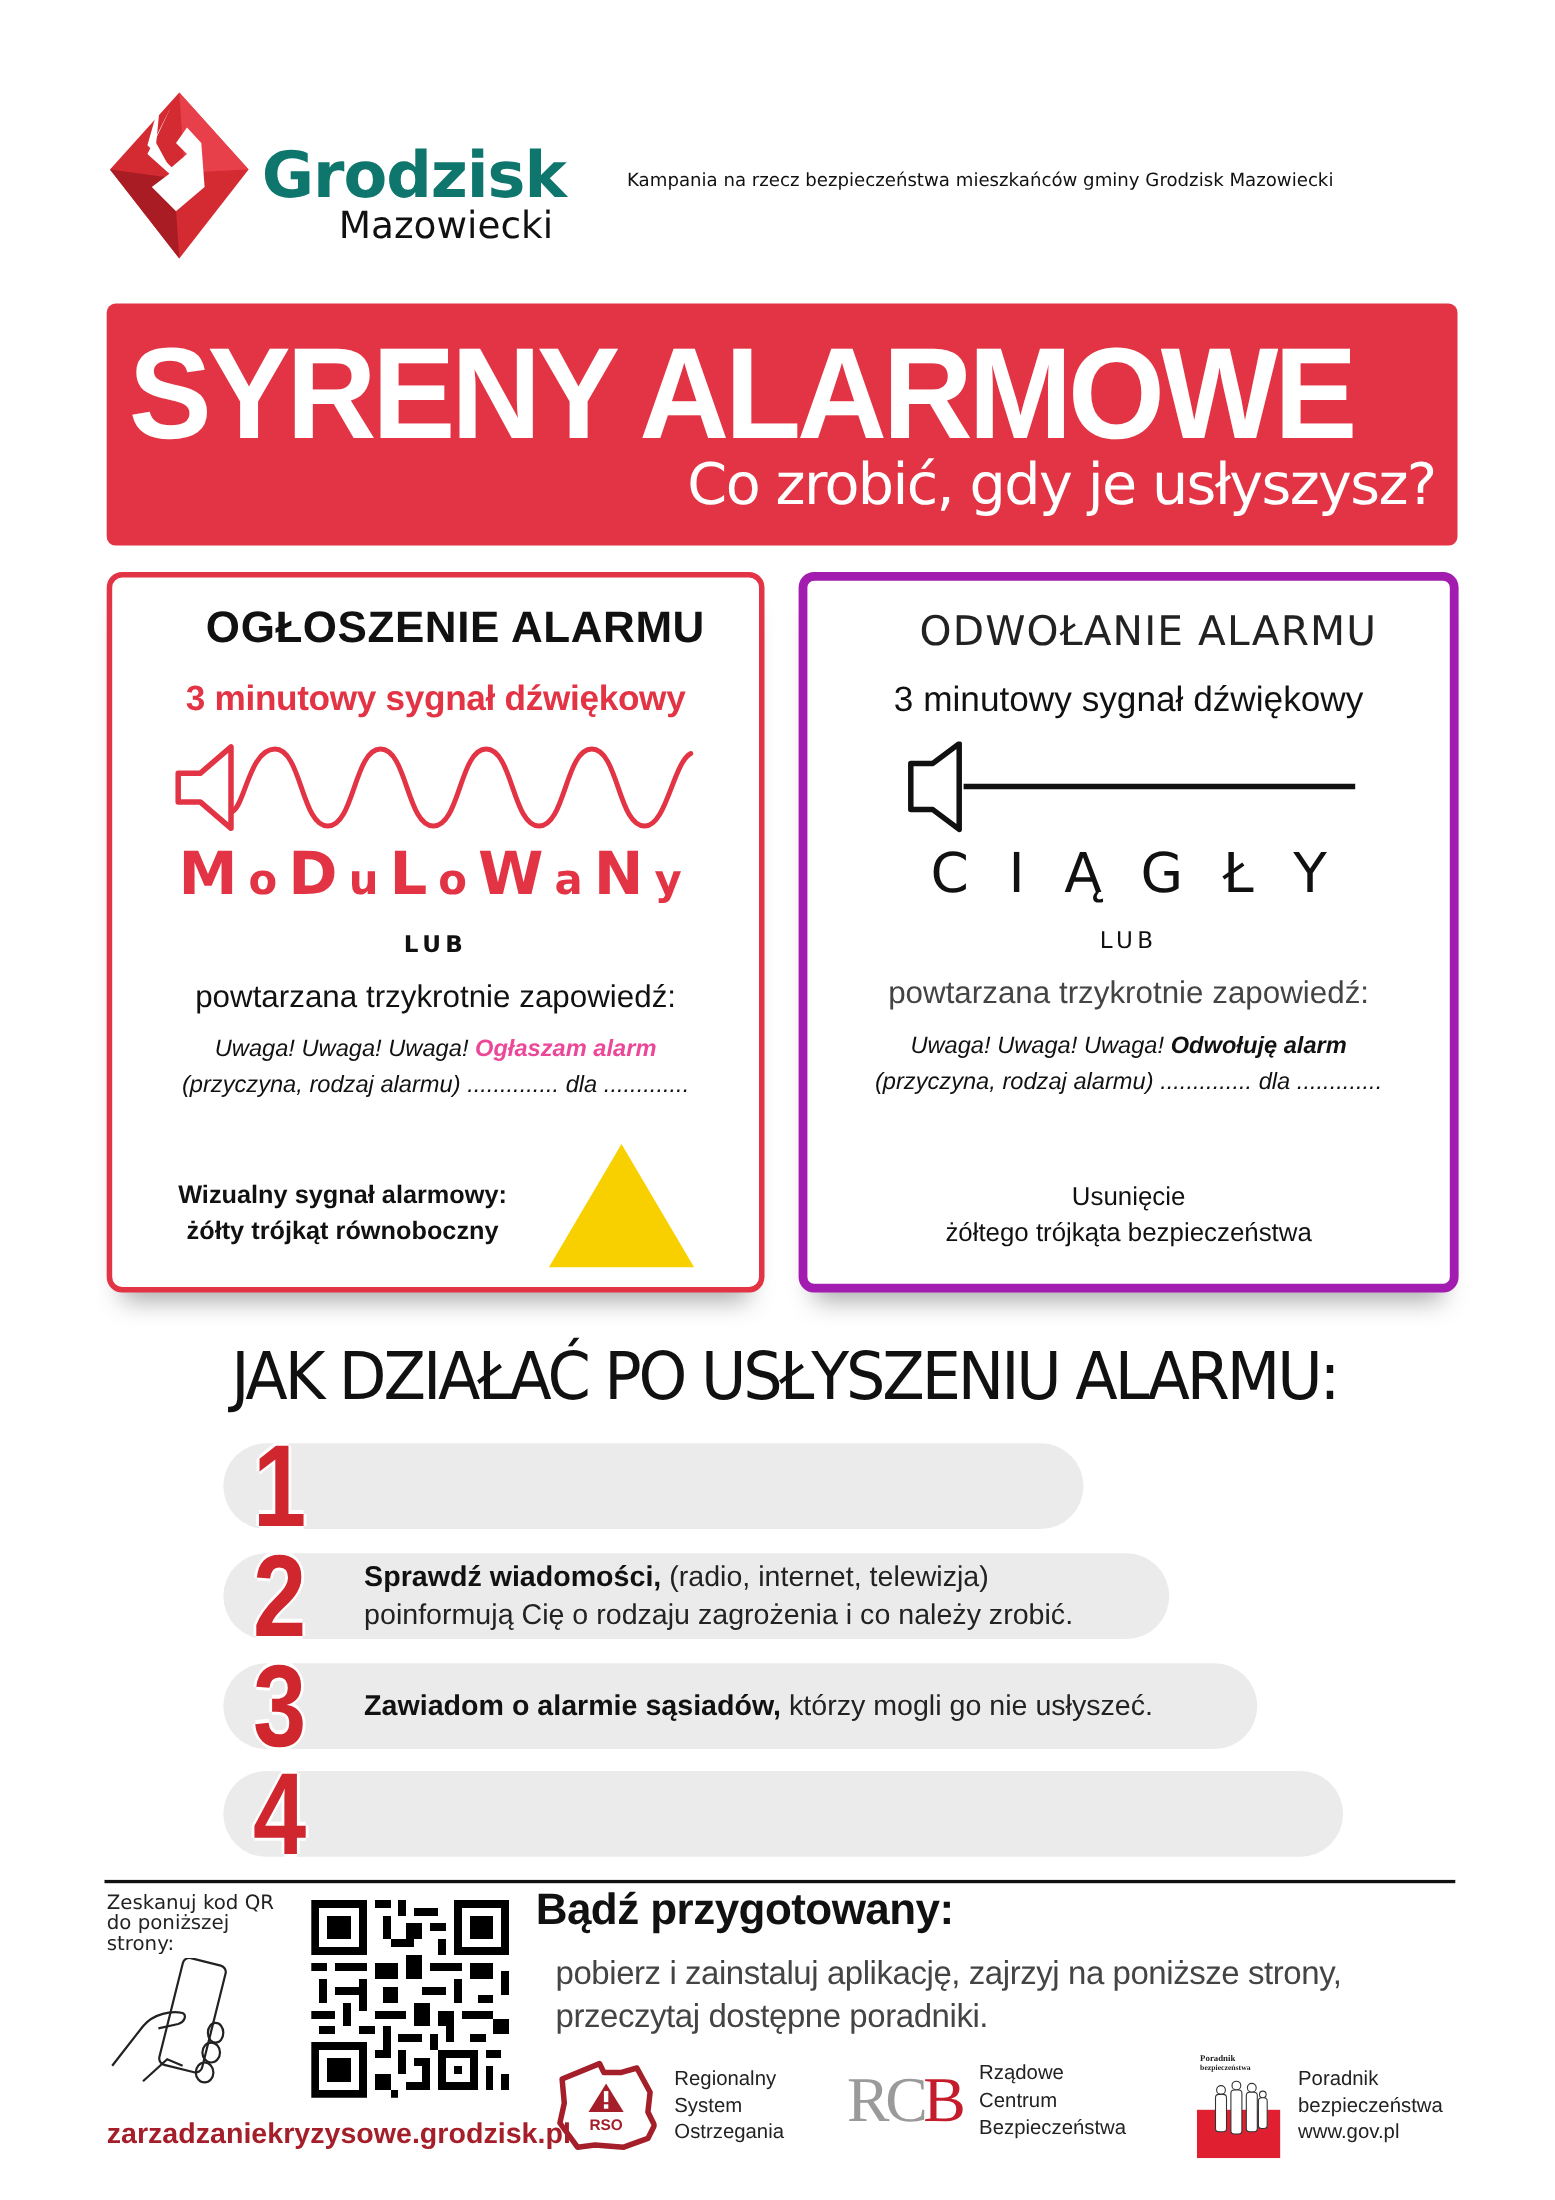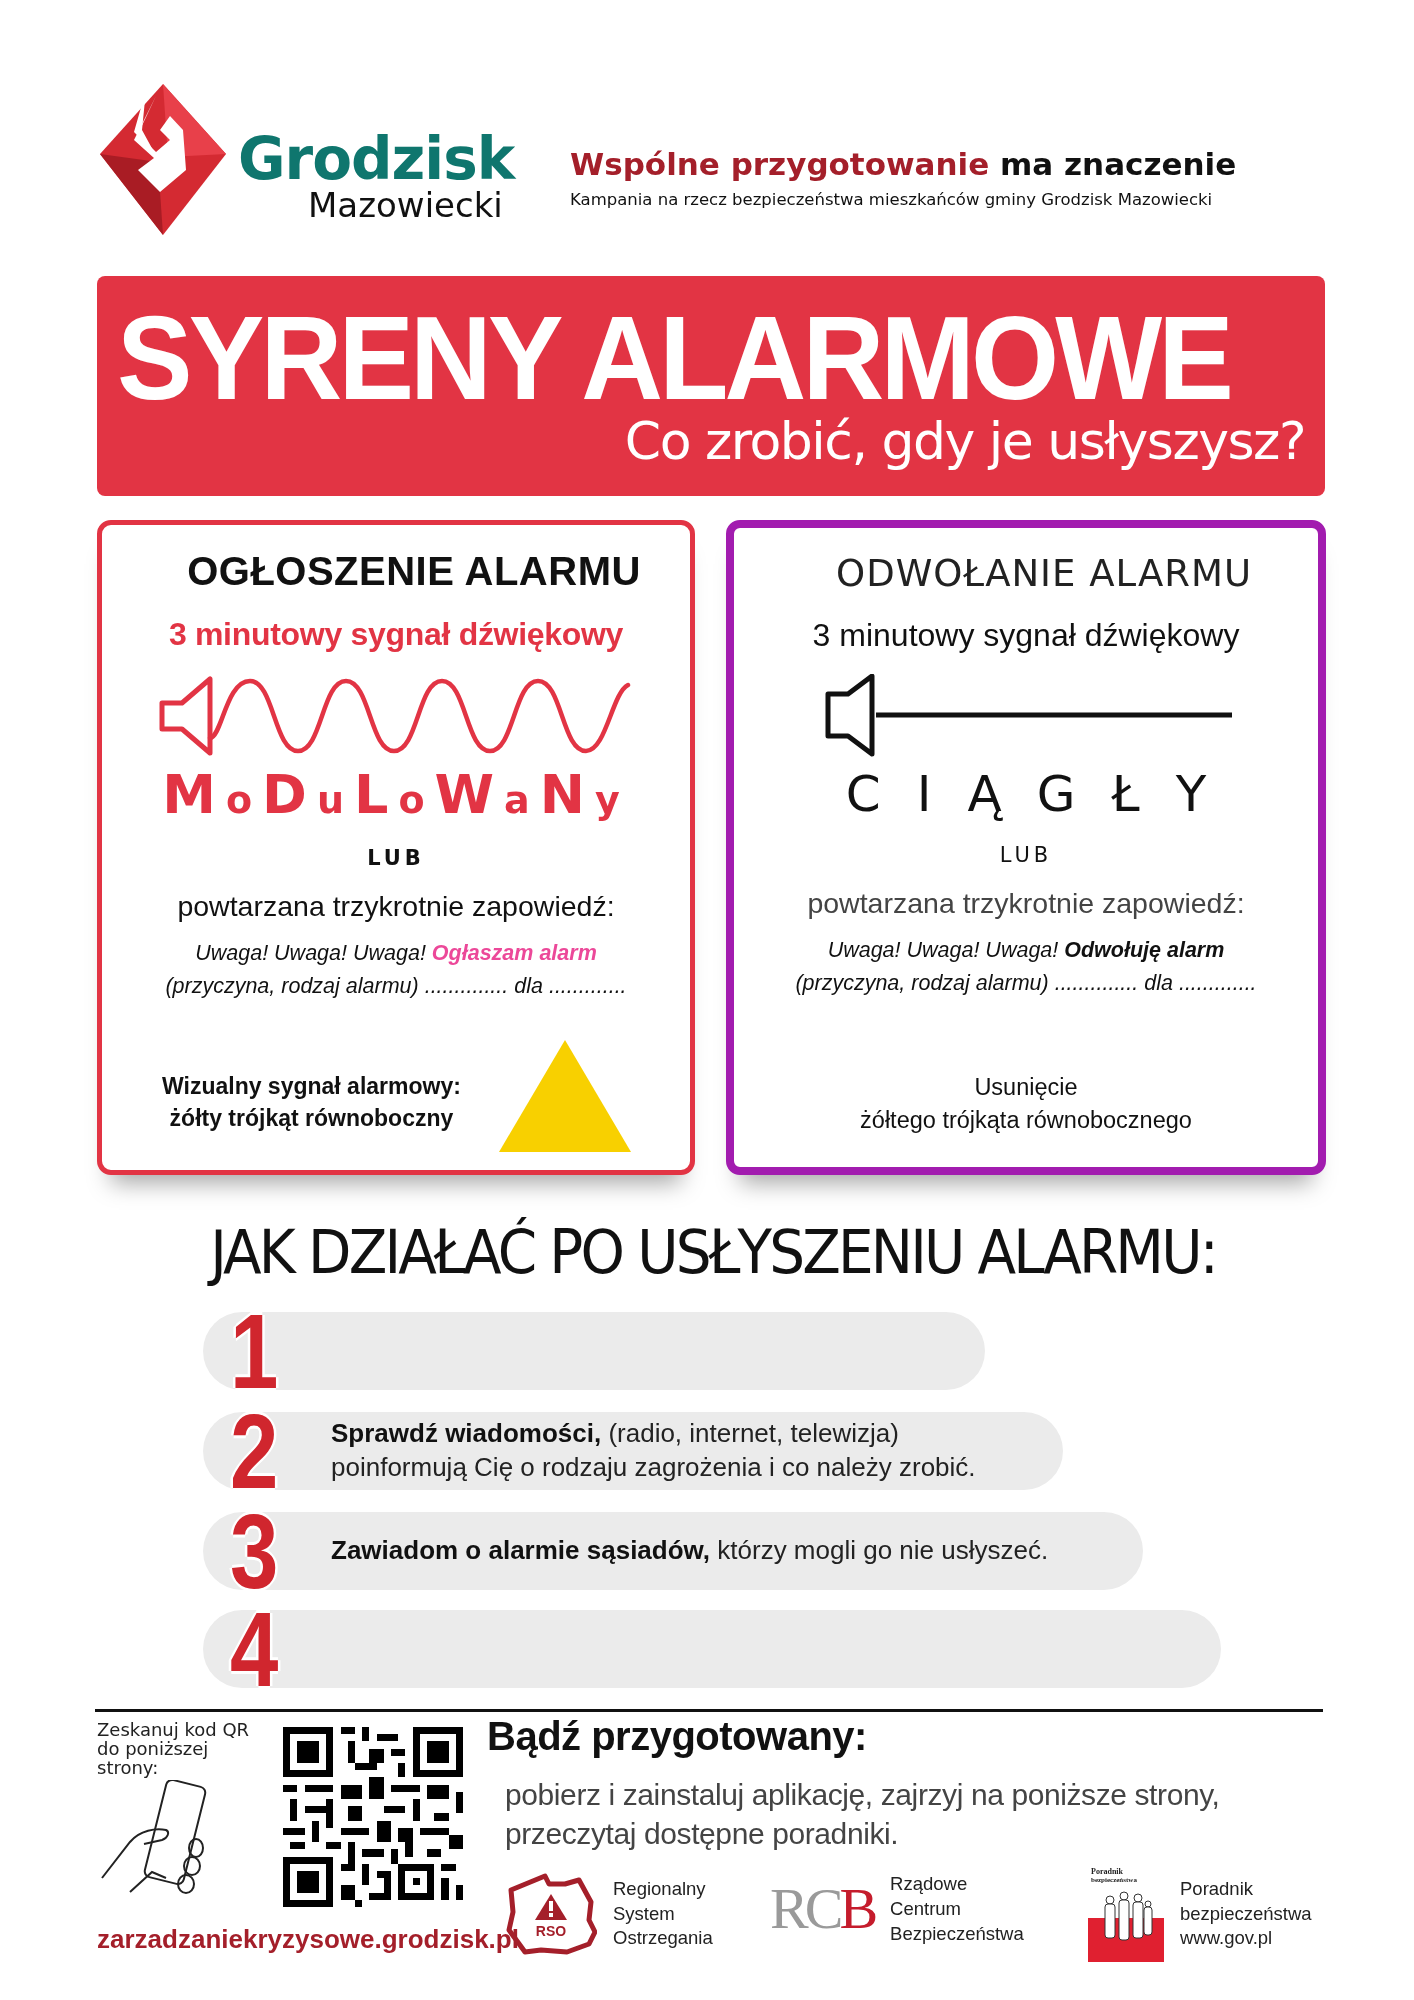--- a/index.html
+++ b/index.html
@@ -78,21 +78,20 @@
     <polygon points="65,2 128,72 70,75" fill="#e8404a"></polygon>
     <polygon points="2,72 65,153 60,80" fill="#a91c24"></polygon>
     <polygon points="58,14 40,52 58,70 72,58 62,48 72,34 85,48 88,88 62,110 40,88 56,76 36,58" fill="#ffffff"></polygon>
     <polygon points="48,8 36,50 56,70 44,48" fill="#ffffff"></polygon>
   </svg>
   <div class="brand">
     <div class="name">Grodzisk</div>
     <div class="sub">Mazowiecki</div>
   </div>
   <div class="campaign">
-    <div class="line1"><span class="red">Wspólne przygotowanie</span><span> ma znaczenie</span></div>
     <div class="line2">Kampania na rzecz bezpieczeństwa mieszkańców gminy Grodzisk Mazowiecki</div>
   </div>
 </div>
 
 <div class="banner">
   <div class="title">SYRENY ALARMOWE</div>
   <div class="subtitle">Co zrobić, gdy je usłyszysz?</div>
 </div>
 
 <div class="card left">
@@ -129,21 +128,21 @@
   </svg>
   <div class="kind">CIĄGŁY</div>
   <div class="or">LUB</div>
   <div class="repeat">powtarzana trzykrotnie zapowiedź:</div>
   <div class="quote">
     <span>Uwaga! Uwaga! Uwaga! </span><b class="dark">Odwołuję alarm</b><br>
     <span>(przyczyna, rodzaj alarmu) .............. dla .............</span>
   </div>
   <div class="removal">
     <span>Usunięcie</span><br>
-    <span>żółtego trójkąta równobocznego</span>
+    <span>żółtego trójkąta bezpieczeństwa</span>
   </div>
 </div>
 
 <div class="steps-title">JAK DZIAŁAĆ PO USŁYSZENIU ALARMU:</div>
 
 <div class="step" style="top:1312px; width:782px;">
   <div class="num">1</div>
 </div>
 
 <div class="step" style="top:1412px; width:860px;">

